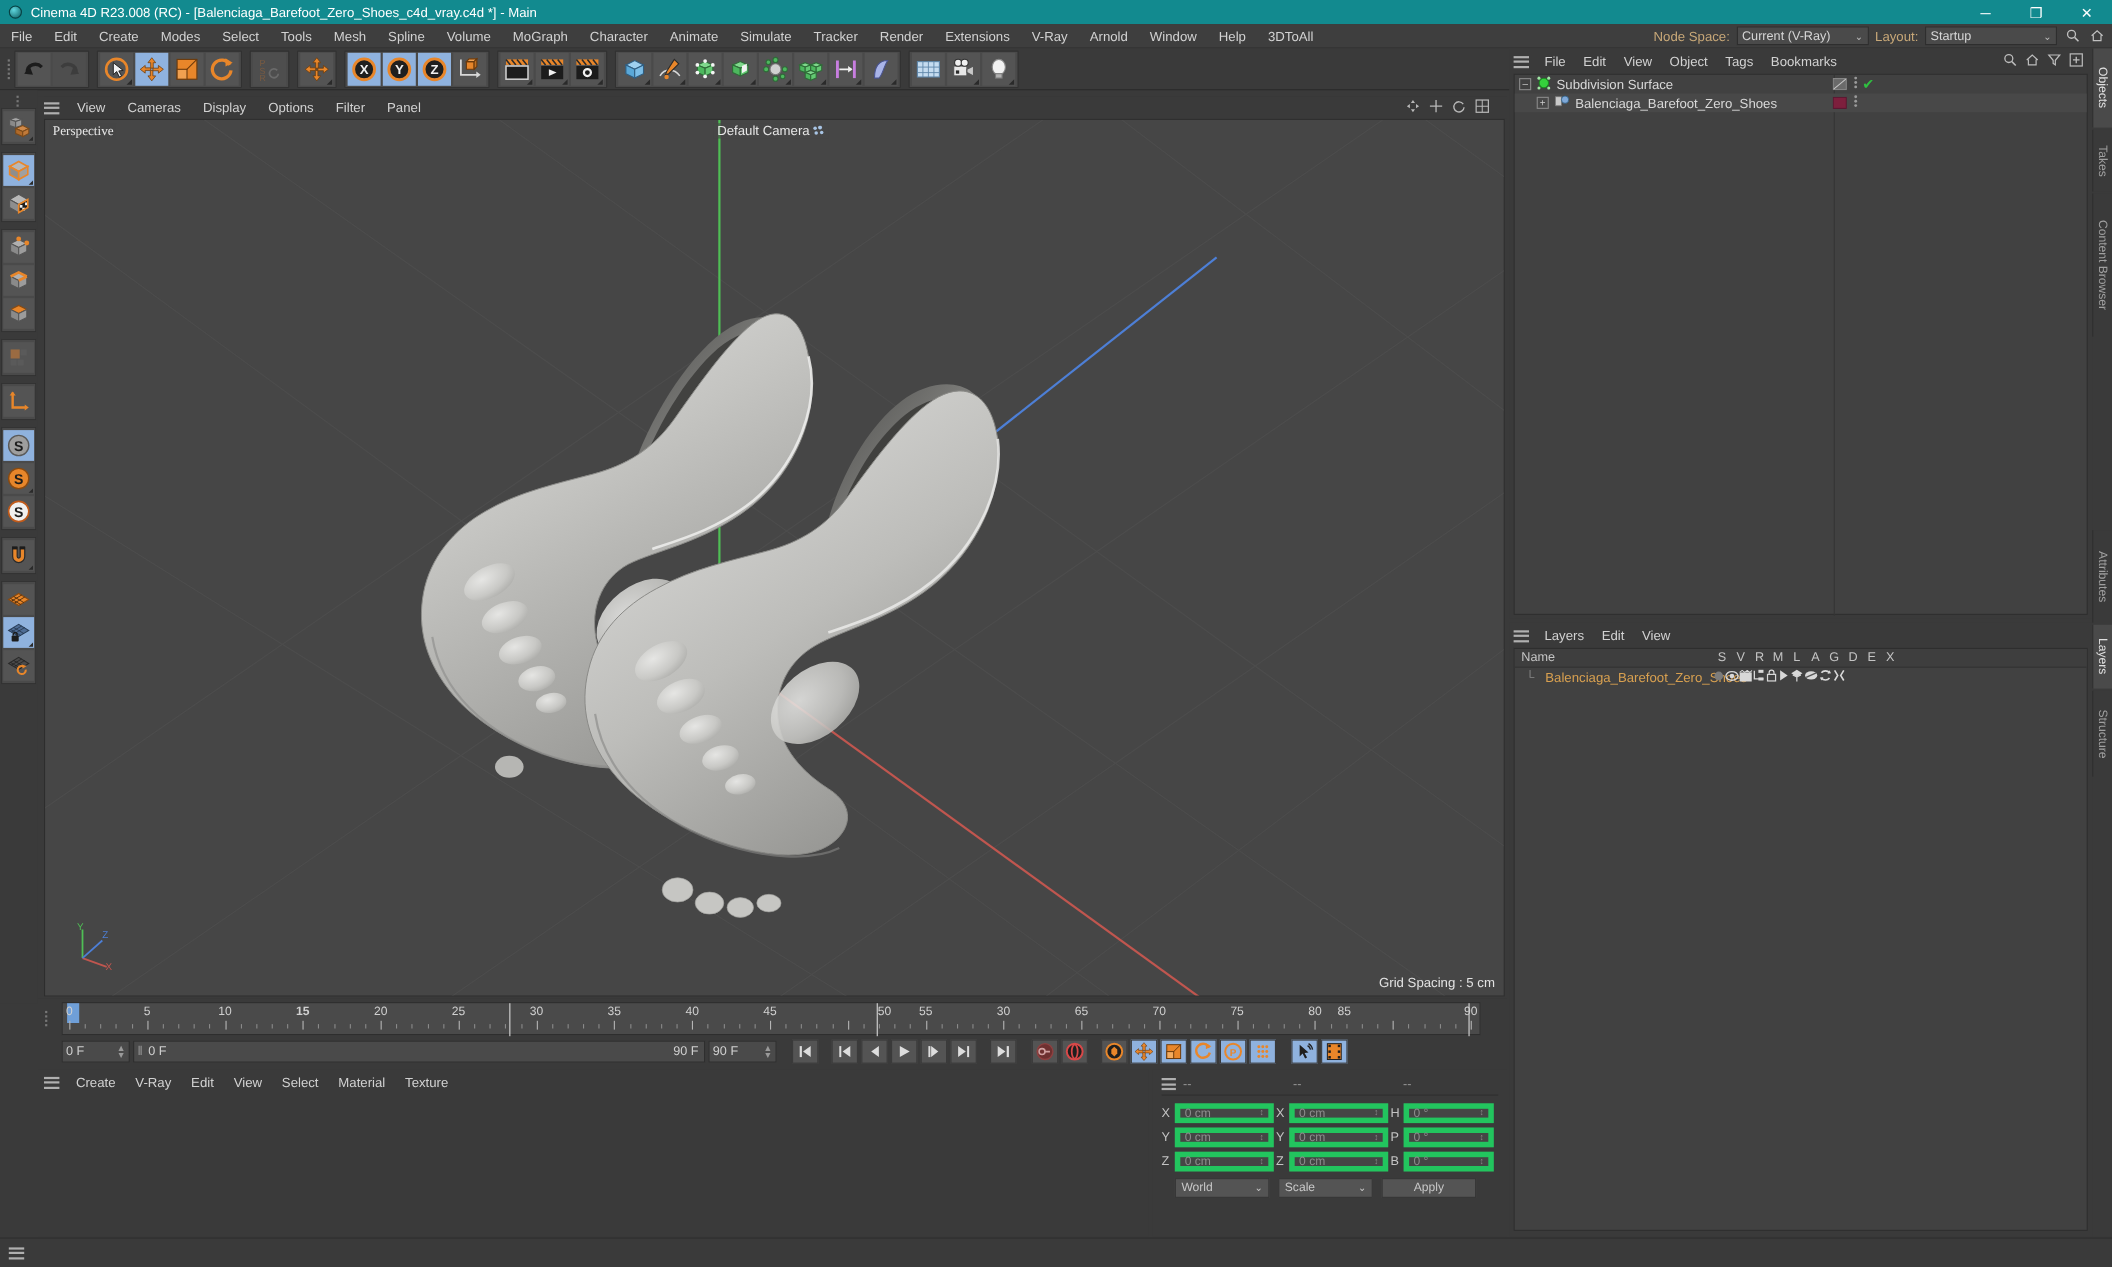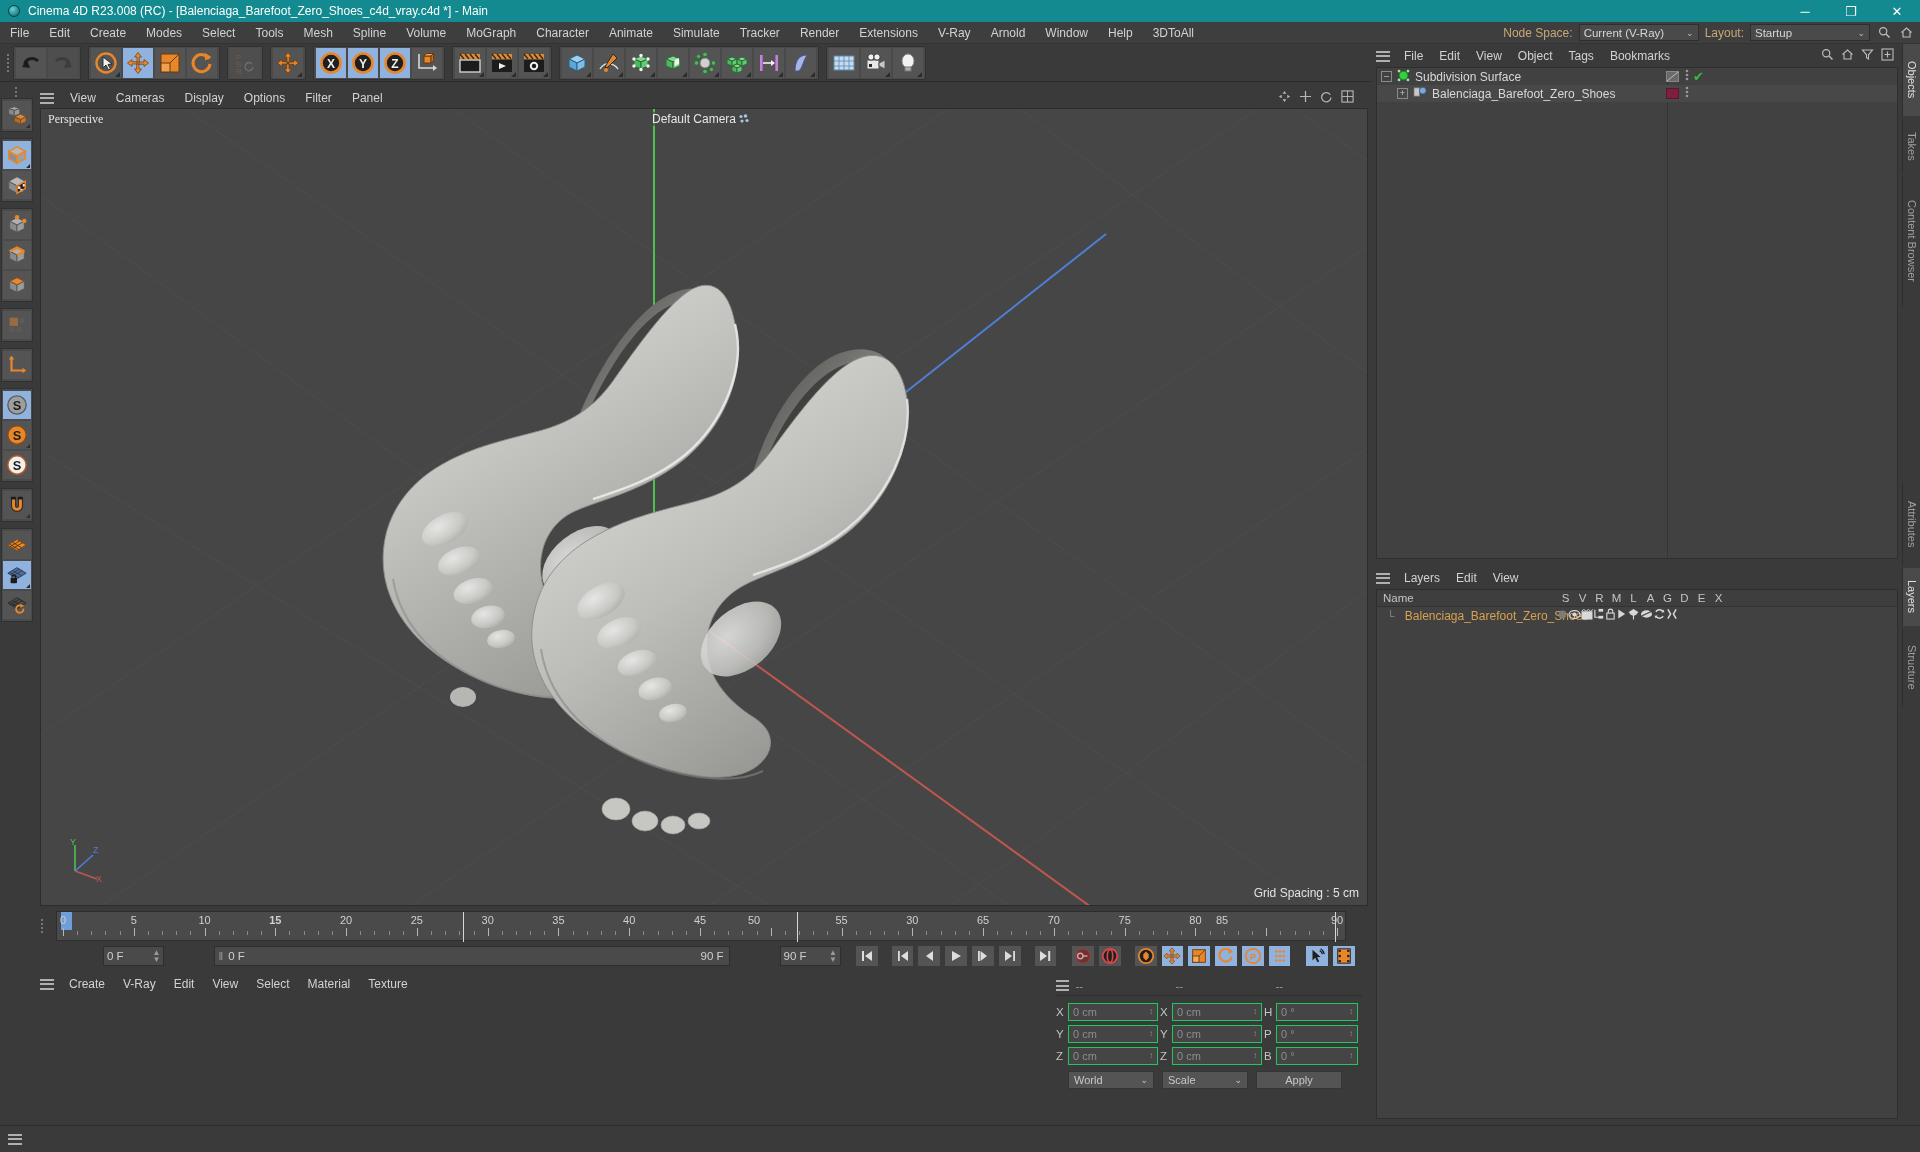--- a/index.html
+++ b/index.html
@@ -126,21 +126,21 @@
   #ruler .tickmaj { position: absolute; top: 16px; width: 1px; height: 8px; background: #b5b5b5; }
   #ruler .tlabel { position: absolute; top: 2px; font-size: 11px; color: #d0d0d0; transform: translateX(-50%); }
   #ruler .playhead { position: absolute; top: 0; width: 11px; height: 18px; background: #6f9fd8; }
   #ruler .vline { position:absolute; top:0; width:1px; height:30px; background:#d7d7d7; }
   #transportrow {
     position: absolute; left: 22px; top: 36px; width: 1300px; height: 24px;
     display: flex; align-items: center; gap: 3px;
   }
   .numfld {
     background: #4a4a4a; border: 1px solid #2e2e2e; height: 20px;
-    display: flex; align-items: center; padding: 0 3px; font-size: 11.5px; color: #cfcfcf; margin-left: 47px;
+    display: flex; align-items: center; padding: 0 3px; font-size: 11.5px; color: #cfcfcf;
   }
   .numfld .spin { margin-left: auto; font-size: 8px; color: #9a9a9a; line-height: 7px; text-align: center; }
   .tpbtn { width: 24px; height: 22px; background: #545454; border: 1px solid #3a3a3a; display: flex; align-items: center; justify-content: center; }
   .tpbtn.on { background: #8fb2de; }
 
   
   #matmgr {
     position: absolute; left: 34px; top: 972px; width: 1010px; height: 152px;
     background: #3a3a3a;
   }
@@ -161,21 +161,21 @@
   
   #coordmgr {
     position: absolute; left: 1048px; top: 972px; width: 322px; height: 152px;
     background: #3a3a3a;
   }
   #coordhead { position: absolute; left: 8px; top: 4px; width: 306px; height: 20px; display: flex; align-items: center; gap: 0; font-size: 11.5px; color: #9a9a9a; border-bottom: 1px solid #2e2e2e; }
   .hamb { width: 14px; height: 11px; display: flex; flex-direction: column; justify-content: space-between; margin-right: 6px; }
   .hamb i { display: block; height: 2px; background: #b0b0b0; width: 100%; }
   .crow { position: absolute; left: 8px; height: 19px; display: flex; align-items: center; gap: 0; }
   .clab { width: 12px; font-size: 11.5px; color: #c4c4c4; text-align: left; }
-  .cfld { width: 90px; height: 18px; background: #454545; border: 1px solid #22c55e; display: flex; align-items: center; padding: 0 4px; font-size: 11px; color: #8d8d8d; margin-right: 2px; }
+  .cfld { width: 90px; height: 18px; background: #454545; border: 5px solid #22c55e; display: flex; align-items: center; padding: 0 4px; font-size: 11px; color: #8d8d8d; margin-right: 2px; }
   .cfld .spin { margin-left: auto; font-size: 8px; color: #8a8a8a; }
   .btnflat { background: #545454; border: 1px solid #353535; height: 18px; display: flex; align-items: center; justify-content: center; font-size: 11px; color: #c8c8c8; }
 
   
   #objmgr {
     position: absolute; left: 1372px; top: 44px; width: 530px; height: 518px;
     background: #3a3a3a;
   }
   #objmenu { position: absolute; left: 4px; top: 2px; width: 522px; height: 20px; display: flex; align-items: center; font-size: 12px; color: #d2d2d2; }
   #objmenu .om { padding: 0 8px; }
@@ -950,21 +950,21 @@
         <div class="tick" style="left: 586.378px;"></div>
         <div class="tick" style="left: 600.533px;"></div>
         <div class="tick" style="left: 614.689px;"></div>
         <div class="tick" style="left: 628.844px;"></div>
         <div class="tlabel" style="left: 643px;">45</div>
         <div class="tickmaj" style="left: 643px;"></div>
         <div class="tick" style="left: 657.156px;"></div>
         <div class="tick" style="left: 671.311px;"></div>
         <div class="tick" style="left: 685.467px;"></div>
         <div class="tick" style="left: 699.622px;"></div>
-        <div class="tlabel" style="left: 697px; text-align: center;">50</div>
+        <div class="tlabel" style="left: 747px; text-align: center;">50</div>
         <div class="tickmaj" style="left: 713.778px;"></div>
         <div class="tick" style="left: 727.933px;"></div>
         <div class="tick" style="left: 742.089px;"></div>
         <div class="tick" style="left: 756.244px;"></div>
         <div class="tick" style="left: 770.4px;"></div>
         <div class="tlabel" style="left: 784.556px;">55</div>
         <div class="tickmaj" style="left: 784.556px;"></div>
         <div class="tick" style="left: 798.711px;"></div>
         <div class="tick" style="left: 812.867px;"></div>
         <div class="tick" style="left: 827.022px;"></div>

